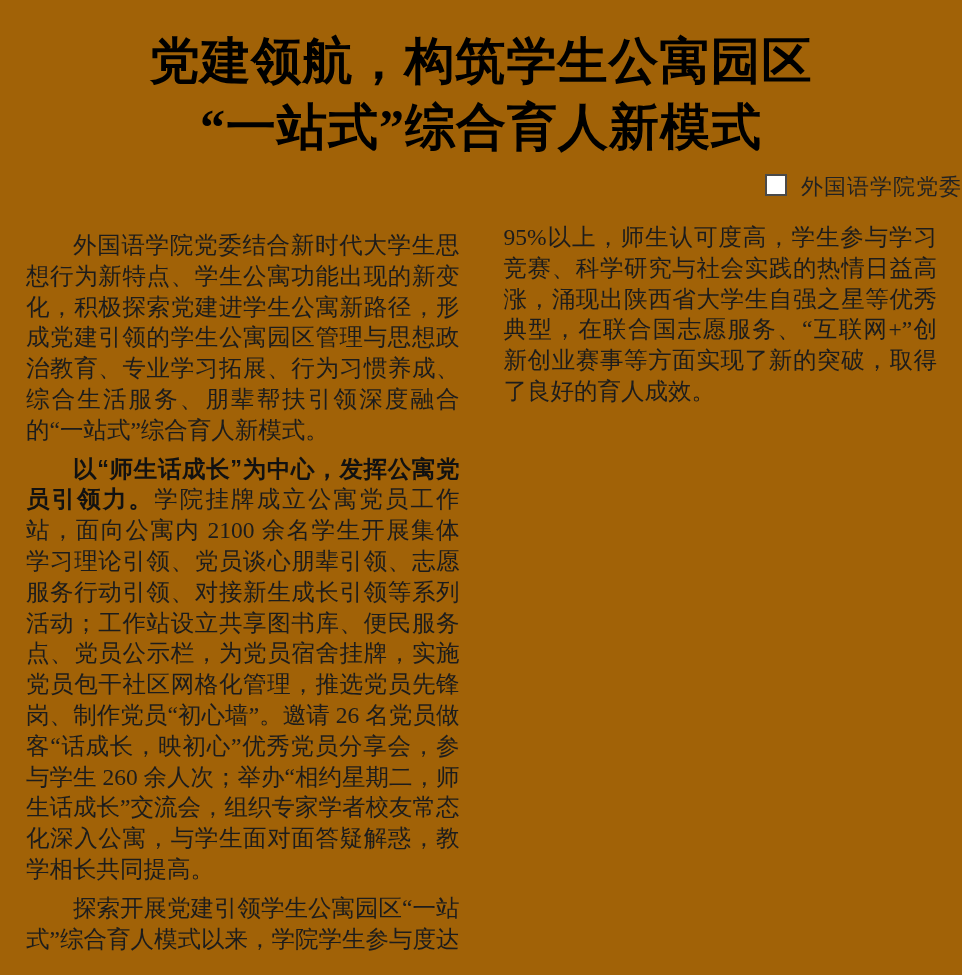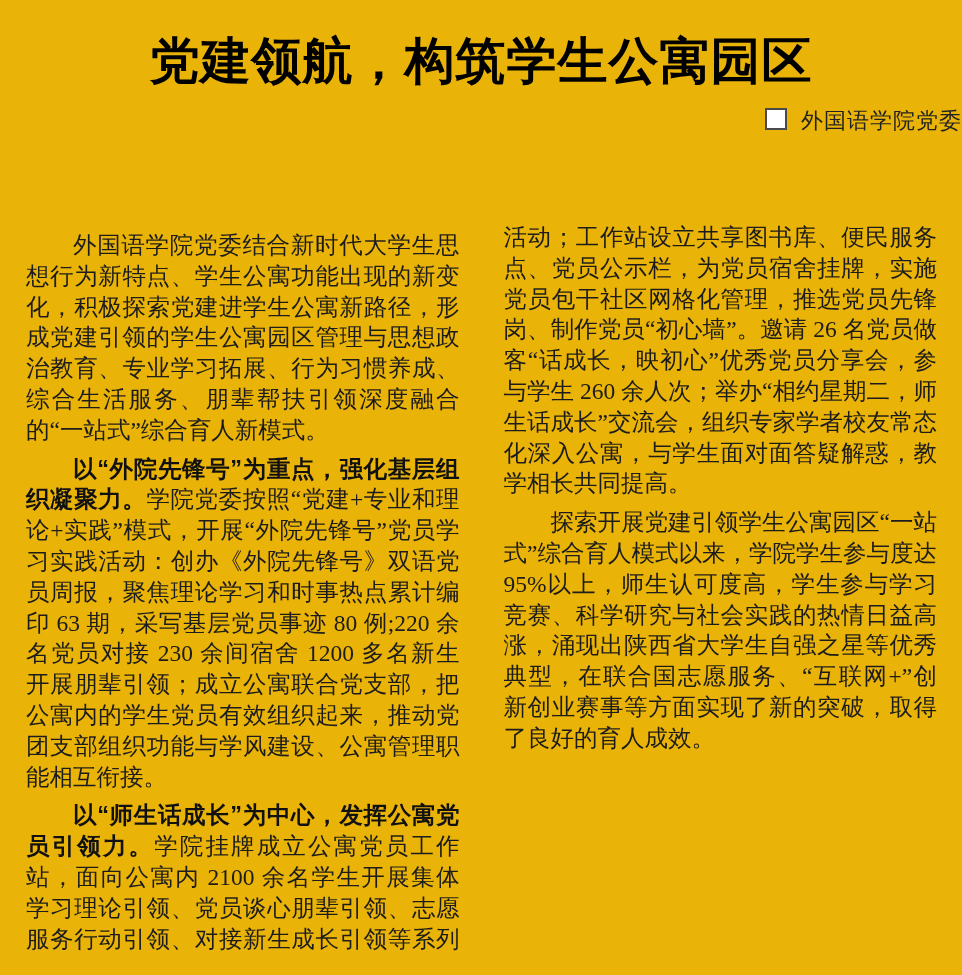--- a/index.html
+++ b/index.html
@@ -4,21 +4,21 @@
 <style>
   html, body {
     margin: 0;
     padding: 0;
     background: #ffffff;
   }
   .page {
     position: relative;
     width: 962px;
     height: 975px;
-    background: #eab308;
+    background: #a16207;
     overflow: hidden;
     color: #1e1e1e;
     font-family: "Liberation Serif", "DejaVu Serif", serif;
   }
   .title {
     margin: 0;
     padding-top: 28px;
     text-align: center;
     font-family: "Liberation Serif", "DejaVu Serif", serif;
     font-size: 50px;
@@ -71,30 +71,30 @@
     color: #111111;
   }
 </style>
 </head>
 <body>
 
 <div class="page">
 
   <h1 class="title">
     <span class="title-line">党建领航，构筑学生公寓园区</span>
+    <span class="title-line">“一站式”综合育人新模式</span>
   </h1>
 
   <div class="byline">
     <span class="byline-square"></span><span>外国语学院党委</span>
   </div>
 
   <div class="article-body">
     <p><span class="lead"></span><span>外国语学院党委结合新时代大学生思想行为新特点、学生公寓功能出现的新变化，积极探索党建进学生公寓新路径，形成党建引领的学生公寓园区管理与思想政治教育、专业学习拓展、行为习惯养成、综合生活服务、朋辈帮扶引领深度融合的“一站式”综合育人新模式。</span></p>
 
-    <p><span class="lead">以“外院先锋号”为重点，强化基层组织凝聚力。</span><span>学院党委按照“党建+专业和理论+实践”模式，开展“外院先锋号”党员学习实践活动：创办《外院先锋号》双语党员周报，聚焦理论学习和时事热点累计编印 63 期，采写基层党员事迹 80 例;220 余名党员对接 230 余间宿舍 1200 多名新生开展朋辈引领；成立公寓联合党支部，把公寓内的学生党员有效组织起来，推动党团支部组织功能与学风建设、公寓管理职能相互衔接。</span></p>
 
     <p><span class="lead">以“师生话成长”为中心，发挥公寓党员引领力。</span><span>学院挂牌成立公寓党员工作站，面向公寓内 2100 余名学生开展集体学习理论引领、党员谈心朋辈引领、志愿服务行动引领、对接新生成长引领等系列活动；工作站设立共享图书库、便民服务点、党员公示栏，为党员宿舍挂牌，实施党员包干社区网格化管理，推选党员先锋岗、制作党员“初心墙”。邀请 26 名党员做客“话成长，映初心”优秀党员分享会，参与学生 260 余人次；举办“相约星期二，师生话成长”交流会，组织专家学者校友常态化深入公寓，与学生面对面答疑解惑，教学相长共同提高。</span></p>
 
 
     <p><span class="lead"></span><span>探索开展党建引领学生公寓园区“一站式”综合育人模式以来，学院学生参与度达 95%以上，师生认可度高，学生参与学习竞赛、科学研究与社会实践的热情日益高涨，涌现出陕西省大学生自强之星等优秀典型，在联合国志愿服务、“互联网+”创新创业赛事等方面实现了新的突破，取得了良好的育人成效。</span></p>
   </div>
 
 </div>
 
 </body></html>

